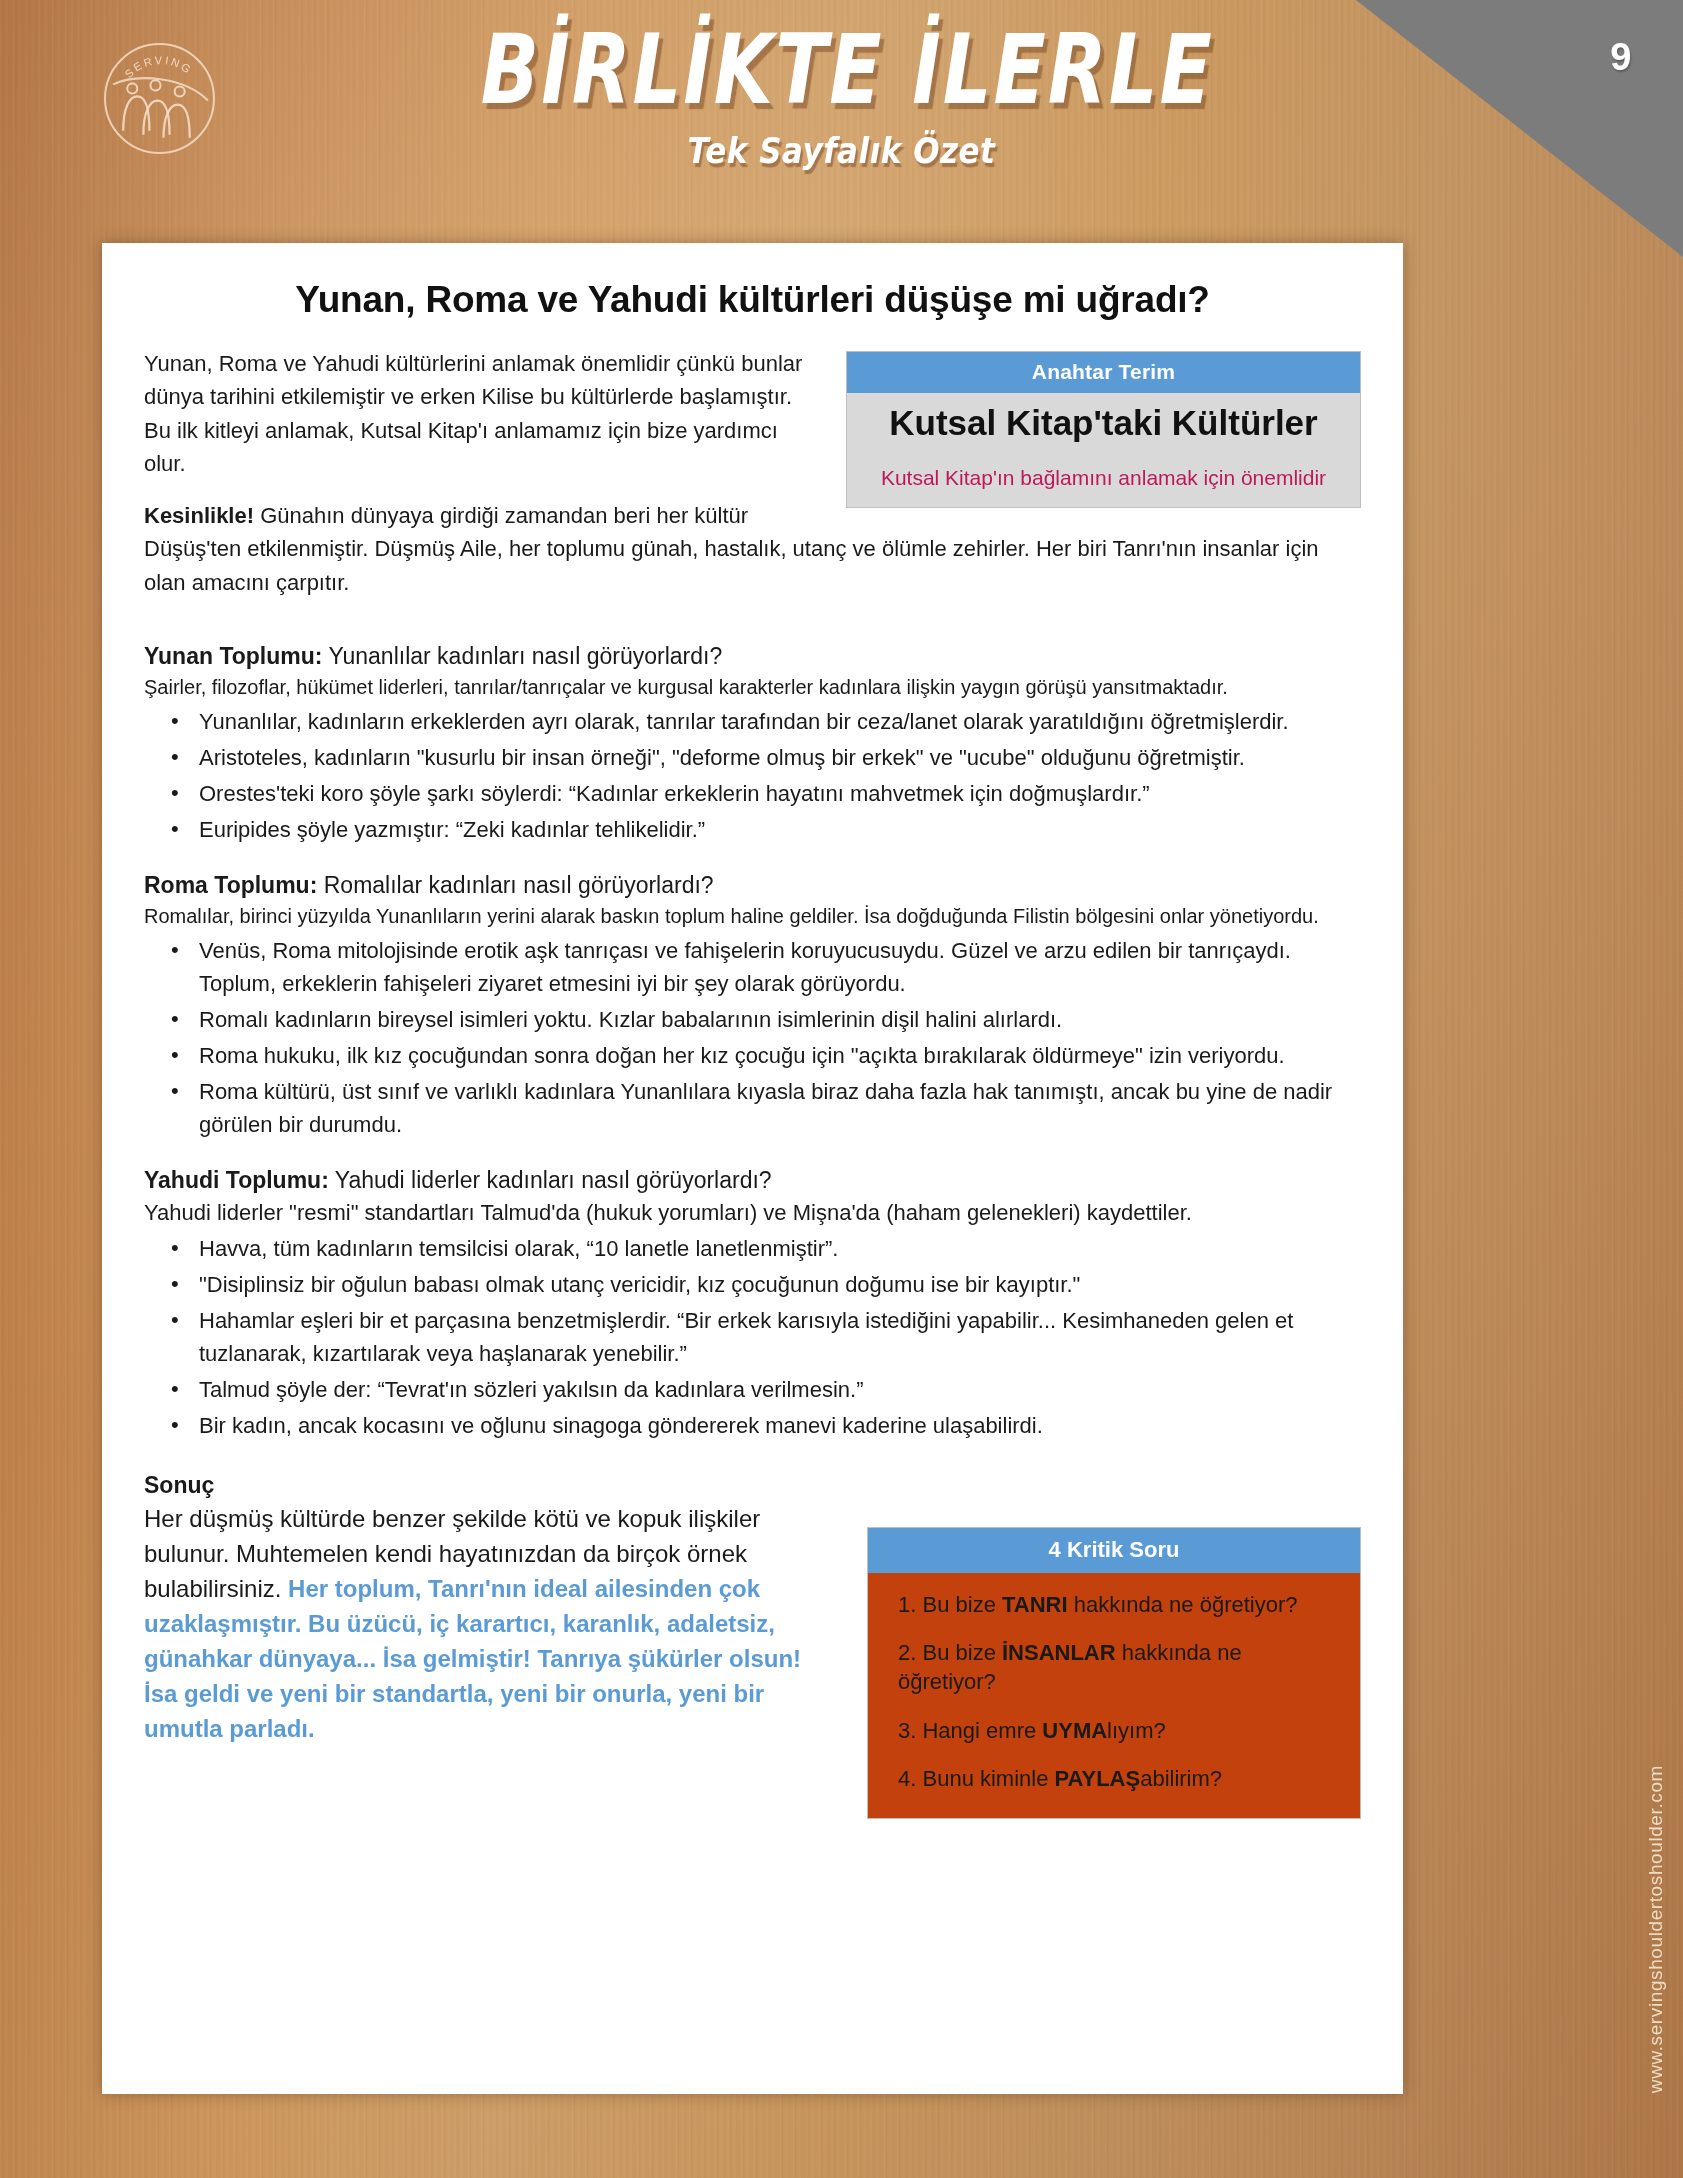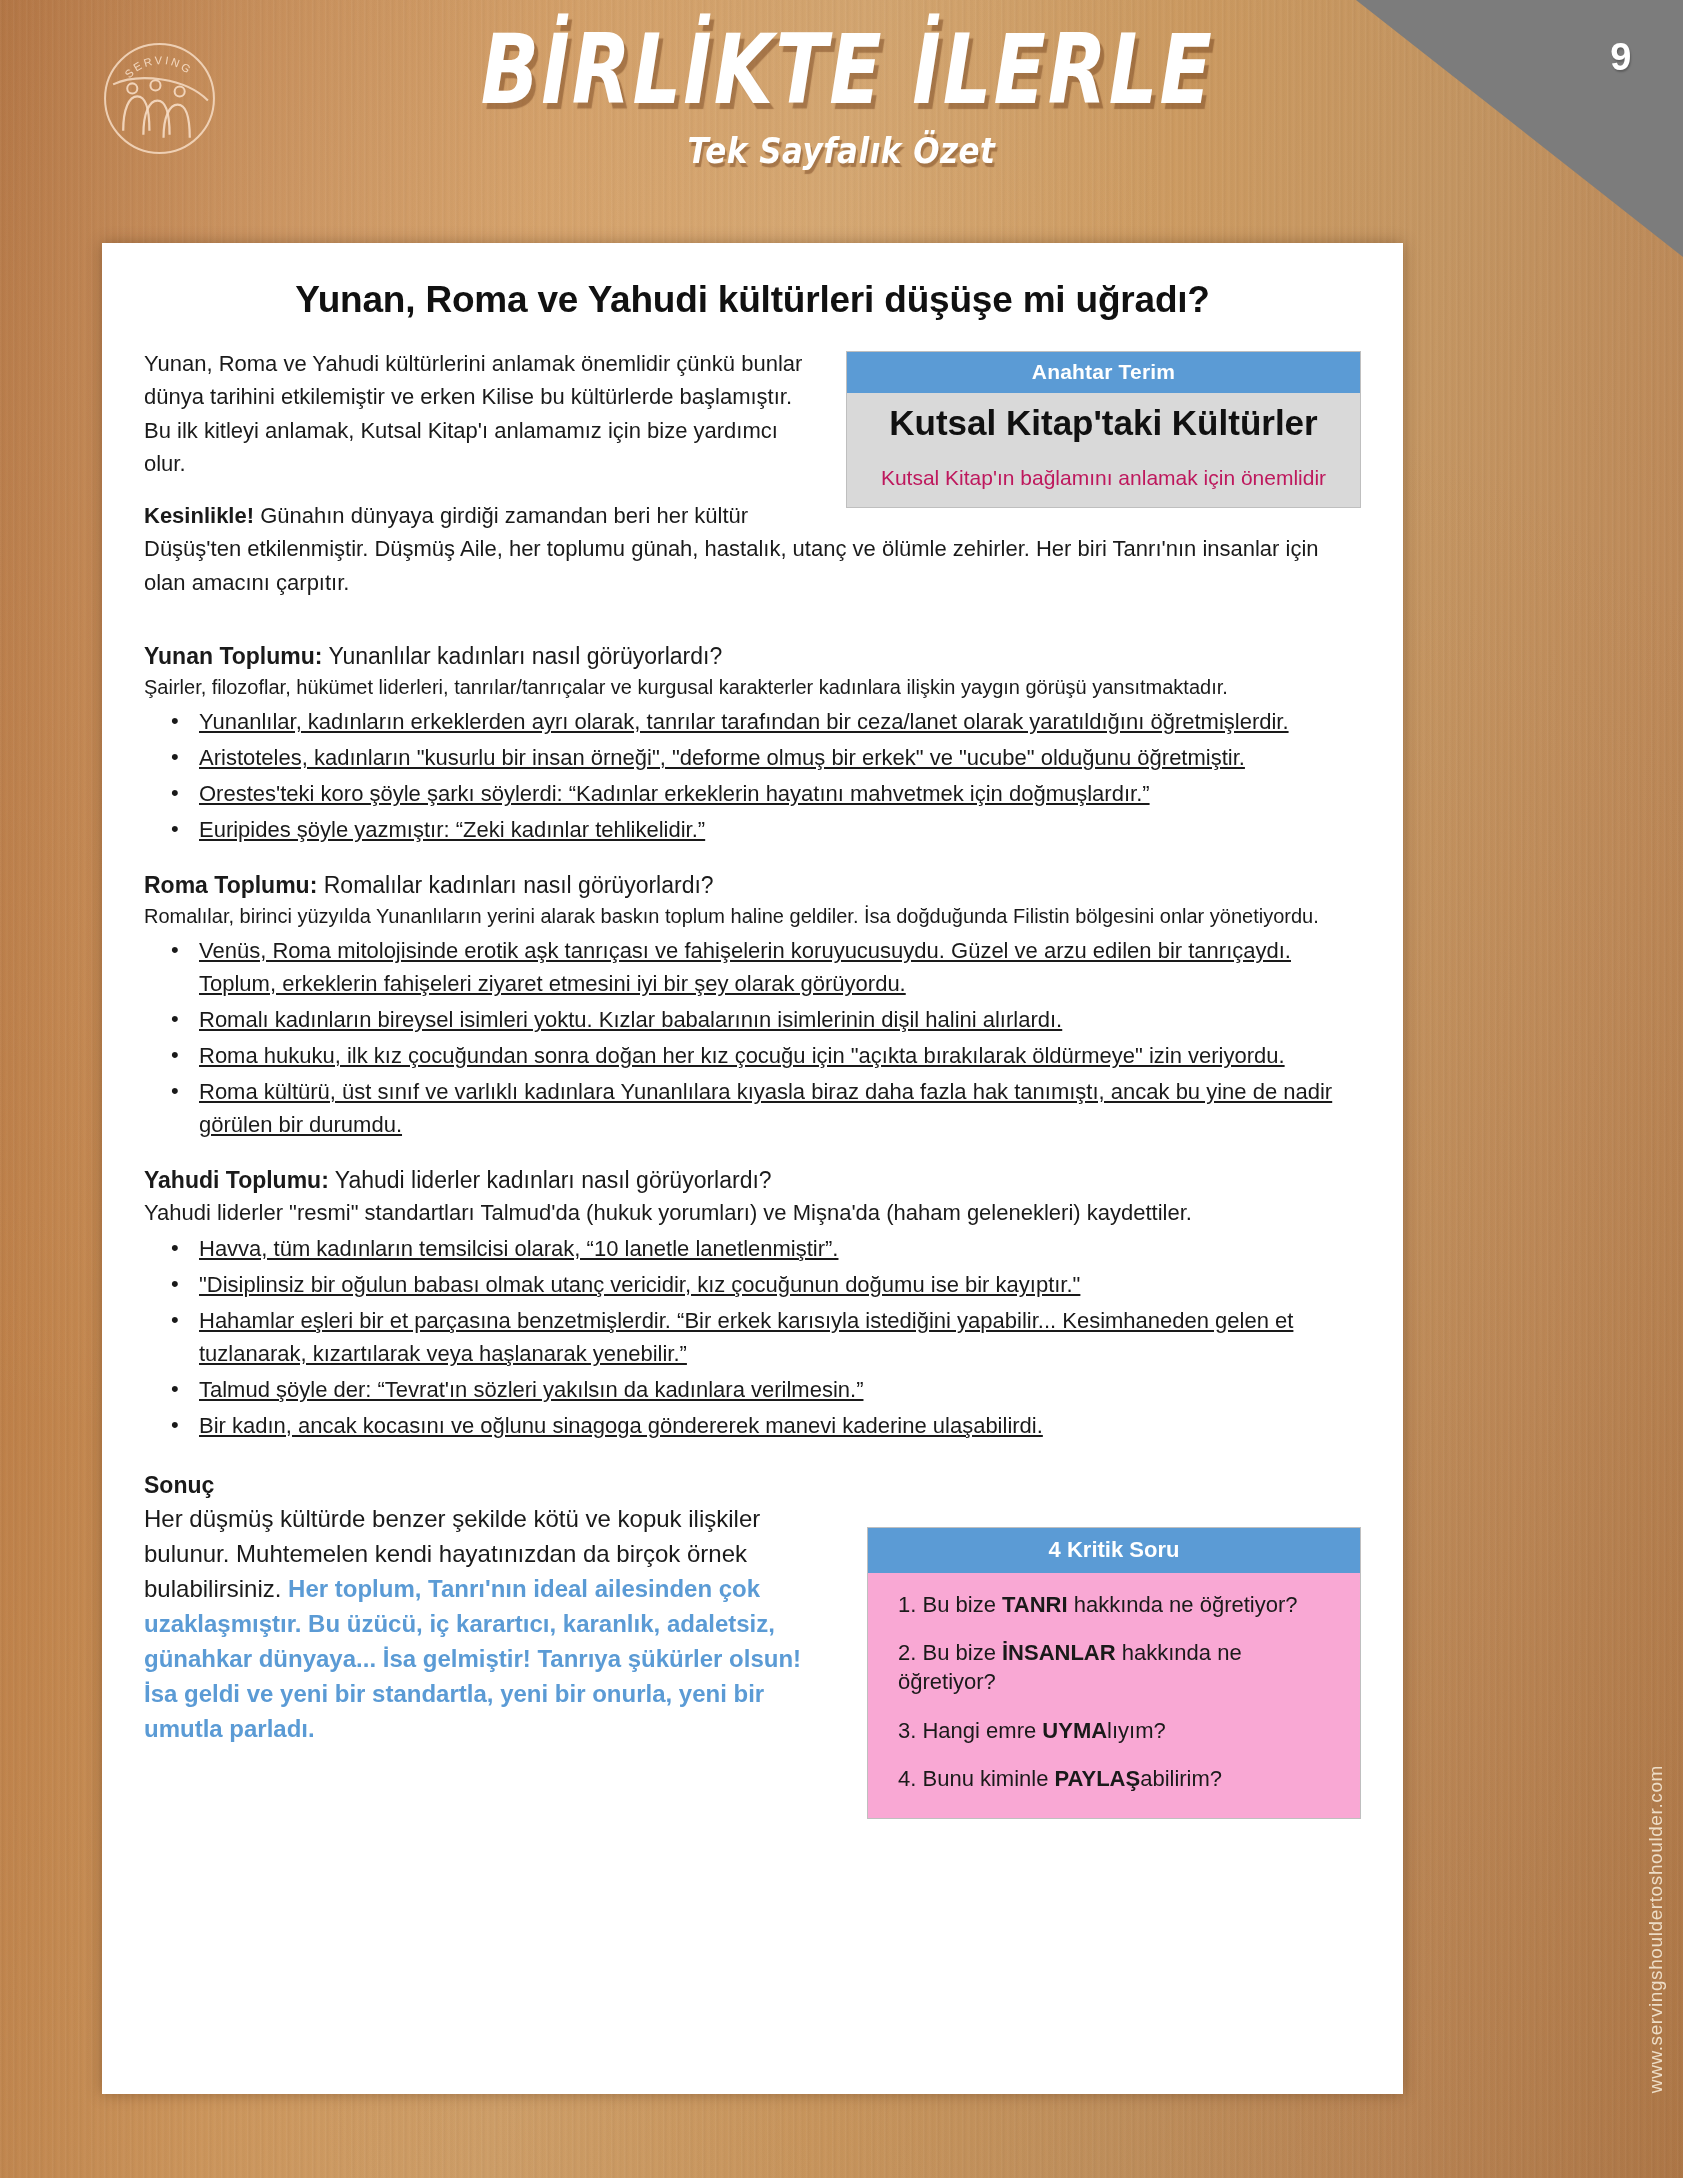--- a/index.html
+++ b/index.html
@@ -208,21 +208,20 @@
     padding-left: 51px;
     list-style: none;
   }
   ul.bullets > li {
     position: relative;
     font-size: 22px;
     line-height: 1.5;
     color: #1a1a1a;
     margin-bottom: 3px;
     padding-left: 4px;
-    text-decoration: underline;
   }
   ul.bullets > li::before {
     content: "•";
     position: absolute;
     left: -24px;
     top: -1px;
     font-size: 22px;
     color: #1a1a1a;
   }
 
@@ -265,21 +264,21 @@
   }
   .questions-head {
     background: #5b9bd5;
     color: #ffffff;
     text-align: center;
     font-size: 22px;
     font-weight: bold;
     padding: 9px 6px 10px 6px;
   }
   .questions-body {
-    background: #f9a8d4;
+    background: #c2410c;
     padding: 18px 22px 20px 30px;
   }
   .questions-body ol {
     margin: 0;
     padding-left: 30px;
   }
   .questions-body li {
     font-size: 22px;
     color: #1a1a1a;
     line-height: 1.3;

